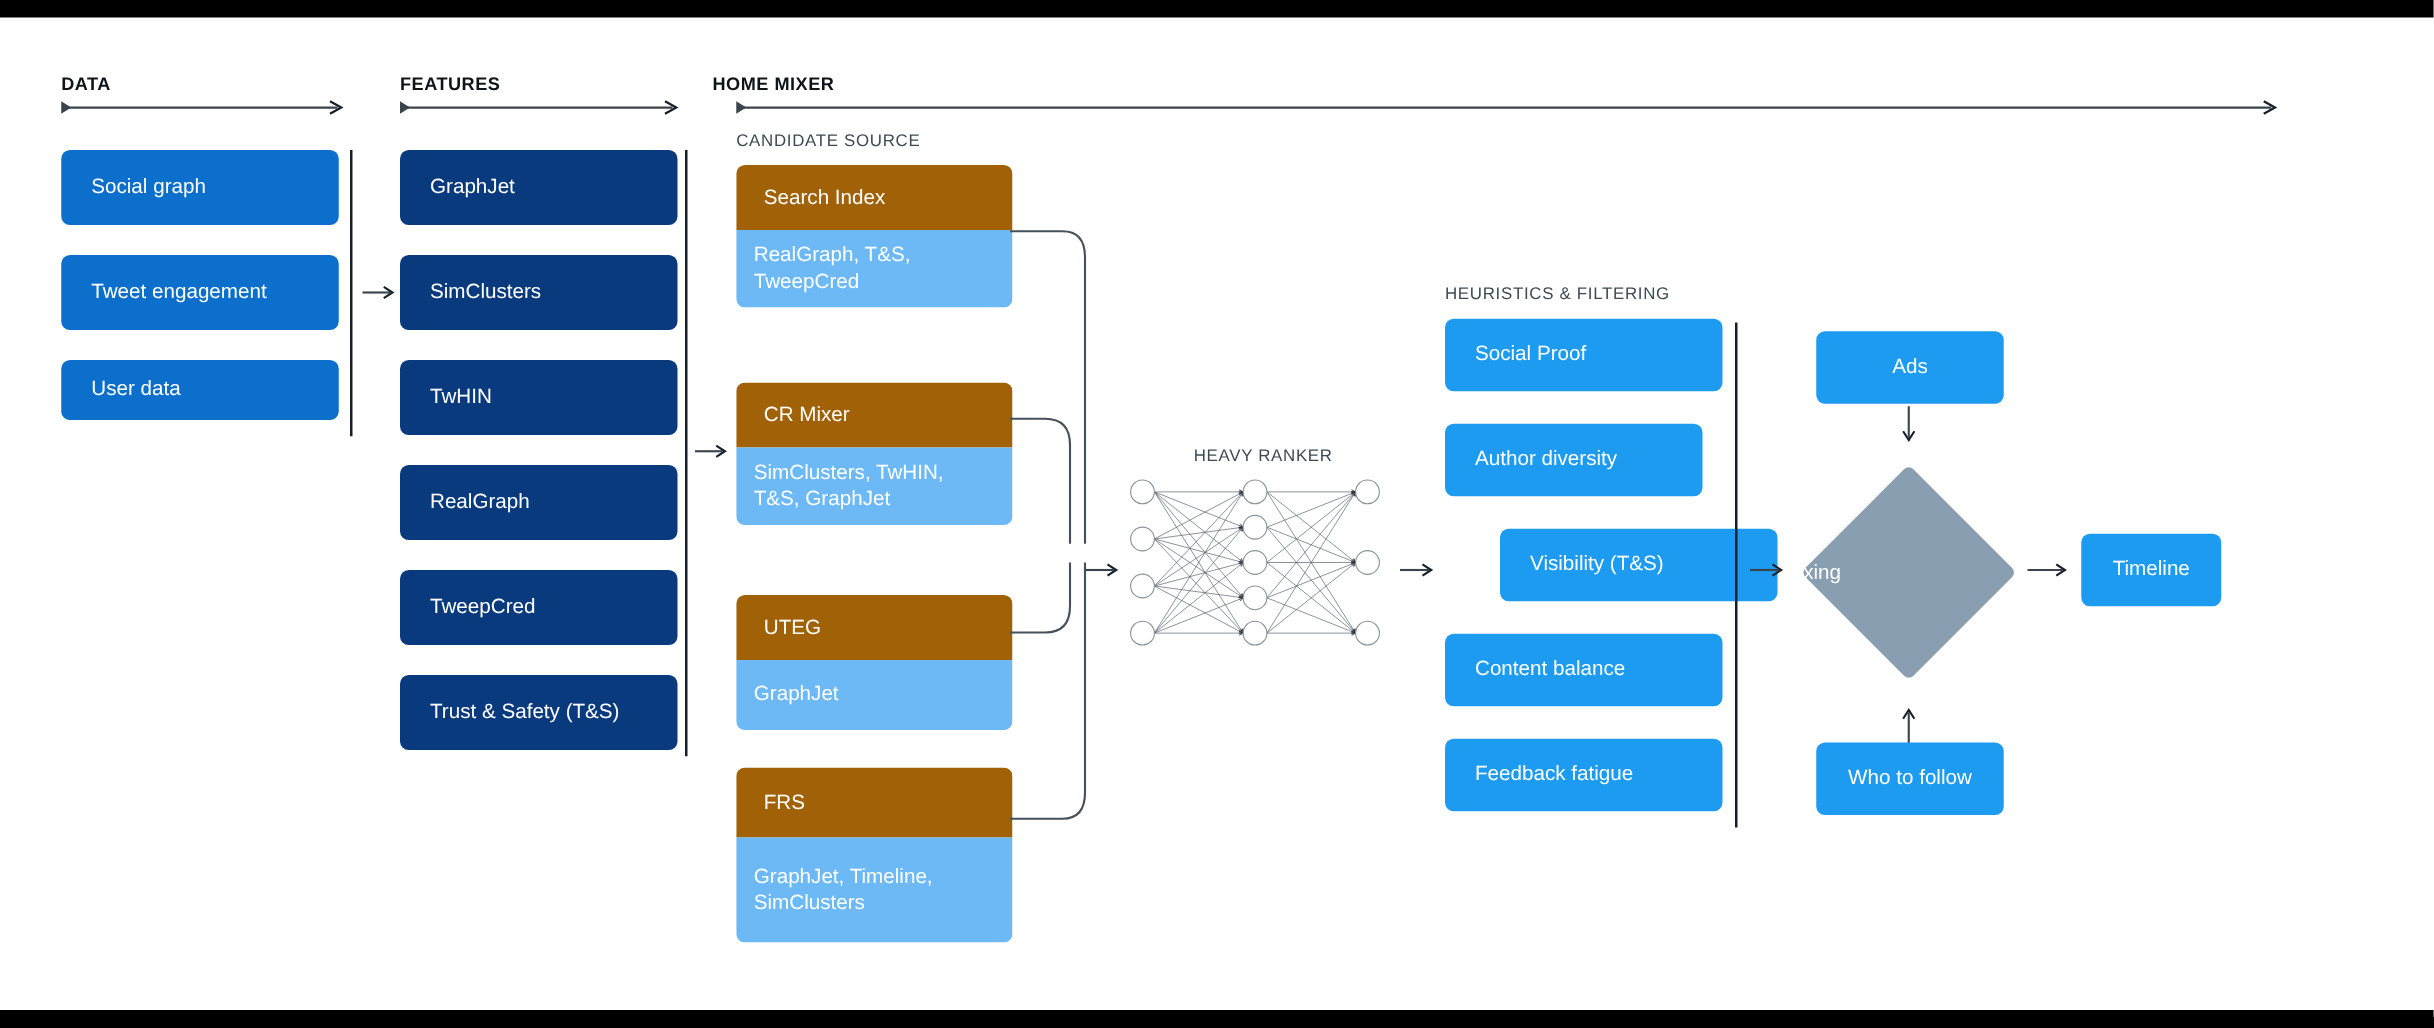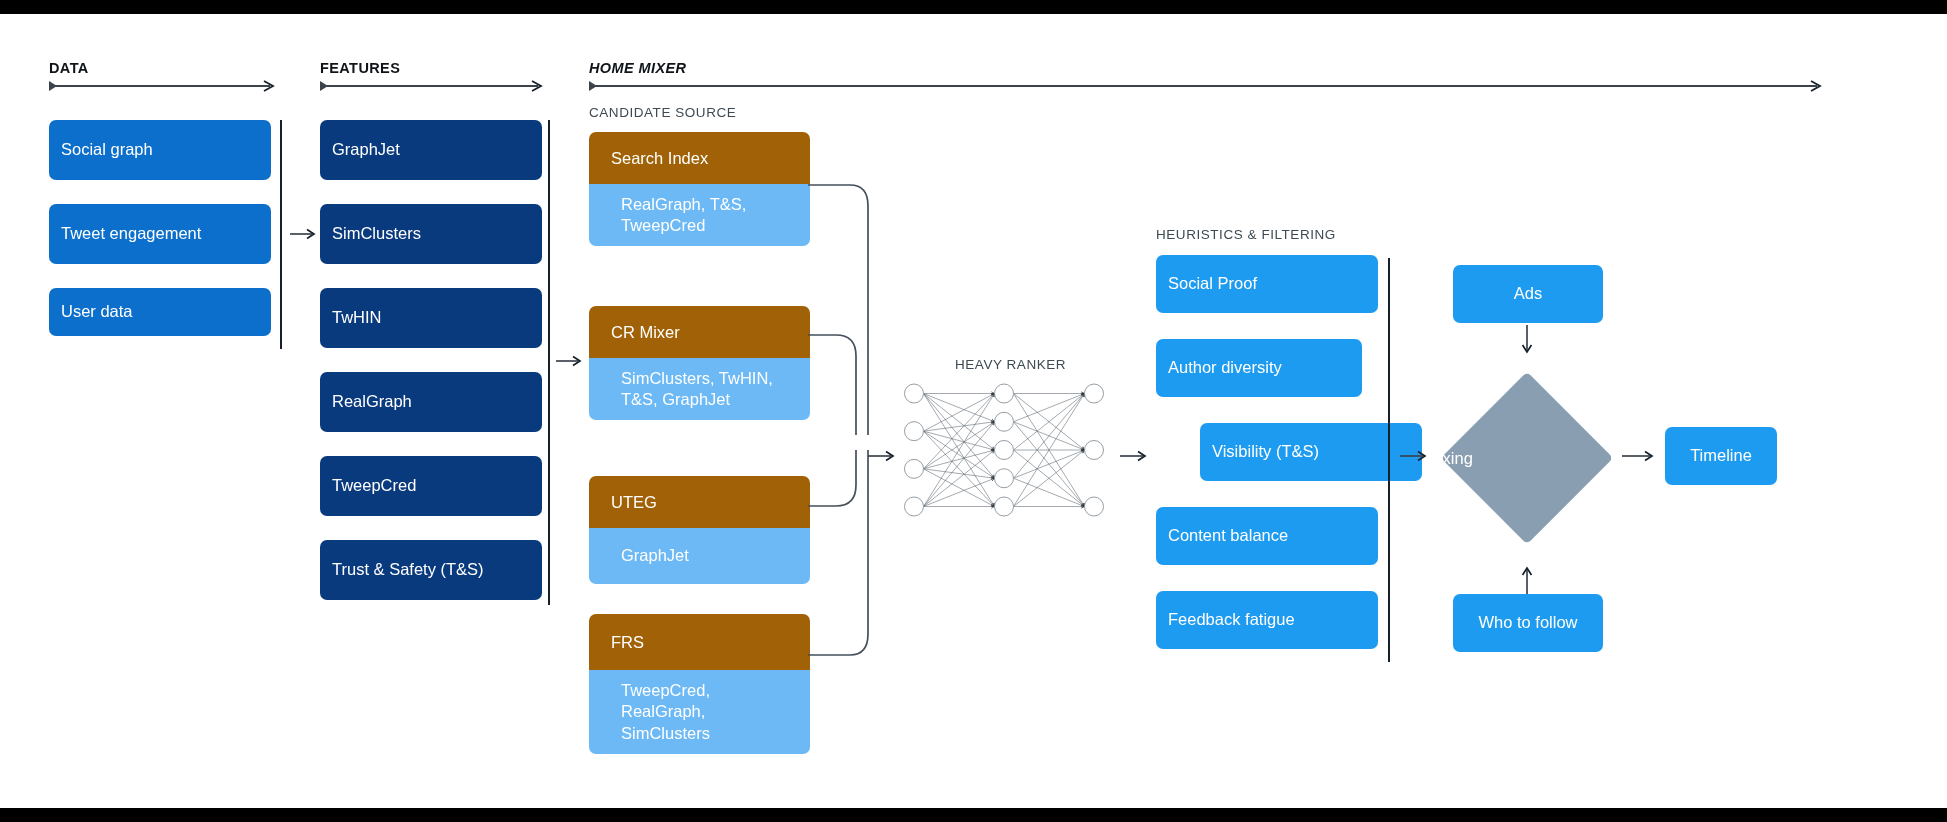--- a/index.html
+++ b/index.html
@@ -37,40 +37,40 @@
 
   
   .box {
     position: absolute;
     border-radius: 7px;
     display: flex;
     align-items: center;
     color: #ffffff;
     font-size: 16.5px;
     line-height: 1.28;
-    padding: 0 12px;
+    padding: 0 24px;
     white-space: pre-line;
   }
   .box.data      { background: #0b6fcb; }
   .box.feature   { background: #0a3a7e; }
   .box.heuristic { background: #1d9bf0; }
   .box.plain     { background: #1d9bf0; justify-content: center; padding: 0 14px; text-align: center; }
 
   
   .cs-card { position: absolute; border-radius: 7px; overflow: hidden; }
   .cs-head {
     background: #a16207; color: #fff;
     font-size: 16.5px; display: flex; align-items: center;
     padding: 0 22px;
   }
   .cs-body {
     background: #6cb9f5; color: #ffffff;
     font-size: 16.5px; line-height: 1.28;
     display: flex; align-items: center;
-    padding: 0 32px;
+    padding: 0 14px;
     white-space: pre-line;
   }
 
   
   .vsep { position: absolute; width: 1.6px; background: #16202a; }
   .conn { position: absolute; overflow: visible; }
   .conn path, .conn line { fill: none; stroke: #46505a; stroke-width: 1.7px; }
 
   .arrow-s { position: absolute; }
   .arrow-s svg { display: block; overflow: visible; }
@@ -115,21 +115,21 @@
 
   <div class="sec-label" style="left:320px; top:60px;">FEATURES</div>
   <div class="sec-arrow" style="left:320px; top:80px; width:225px;">
     <svg width="225" height="12" viewBox="0 0 225 12">
       <polygon points="0,1 0,11 8,6" fill="#3b444d"></polygon>
       <line x1="2" y1="6" x2="218" y2="6" stroke="#3b444d" stroke-width="1.8"></line>
       <polyline points="212,1 221,6 212,11" fill="none" stroke="#16202a" stroke-width="1.8"></polyline>
     </svg>
   </div>
 
-  <div class="sec-label" style="left:589px; top:60px;font-style:italic;">HOME MIXER</div>
+  <div class="sec-label" style="left:570px; top:60px;">HOME MIXER</div>
   <div class="sec-arrow" style="left:589px; top:80px; width:1235px;">
     <svg width="1235" height="12" viewBox="0 0 1235 12">
       <polygon points="0,1 0,11 8,6" fill="#3b444d"></polygon>
       <line x1="2" y1="6" x2="1228" y2="6" stroke="#3b444d" stroke-width="1.8"></line>
       <polyline points="1222,1 1231,6 1222,11" fill="none" stroke="#16202a" stroke-width="1.8"></polyline>
     </svg>
   </div>
 
   <div class="sub-label" style="left:589px; top:105px;">CANDIDATE SOURCE</div>
 
@@ -178,21 +178,21 @@
 T&amp;S, GraphJet</div>
   </div>
 
   <div class="cs-card" style="left:589px; top:476px; width:221px; height:108px;">
     <div class="cs-head" style="height:52px;">UTEG</div>
     <div class="cs-body" style="height:56px;">GraphJet</div>
   </div>
 
   <div class="cs-card" style="left:589px; top:614px; width:221px; height:140px;">
     <div class="cs-head" style="height:56px;">FRS</div>
-    <div class="cs-body" style="height:84px;">TweepCred, RealGraph,
+    <div class="cs-body" style="height:84px;">GraphJet, Timeline,
 SimClusters</div>
   </div>
 
   <div class="conn" style="left:806px; top:180px; width:90px; height:530px;">
     <svg width="90" height="530" viewBox="0 0 90 530">
 
       <path d="M 2 5 H 44 Q 62 5 62 26 V 255"></path>
 
       <path d="M 2 155 H 30 Q 50 155 50 176 V 255"></path>
 

